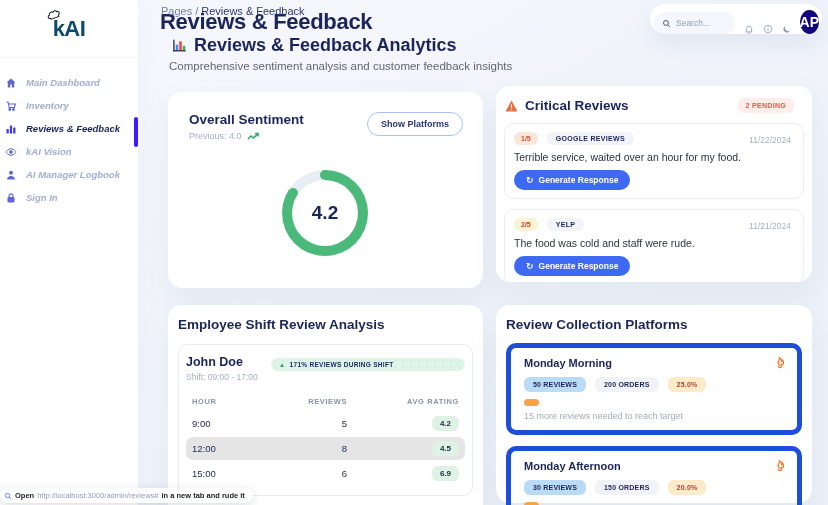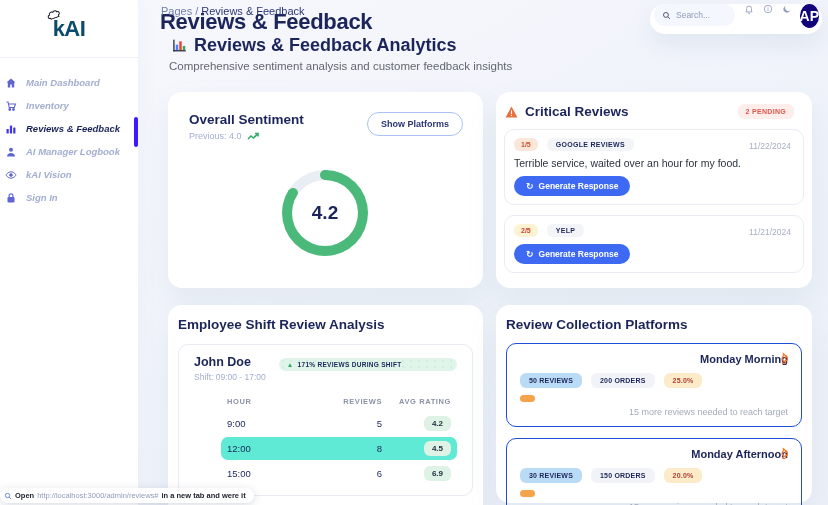--- a/index.html
+++ b/index.html
@@ -20,21 +20,21 @@
   .side-indicator { position:absolute; right:0; top:117px; width:4px; height:30px; border-radius:4px; background:var(--accent,#4318ff); }
 
   
   .breadcrumb { position:absolute; left:161px; top:5px; font-size:11px; color:#707eae; z-index:2; }
   .breadcrumb .sep { margin:0 3px; color:#707eae; }
   .breadcrumb .current { color:#2b3674; }
   .page-title { position:absolute; left:160px; top:9px; font-size:22px; font-weight:700; color:var(--navy,#1b2559); letter-spacing:-.3px; }
   .analytics-heading { position:absolute; left:172px; top:35px; display:flex; align-items:center; gap:7px; font-size:18px; font-weight:700; color:var(--navy,#1b2559); }
   .subtitle { position:absolute; left:169px; top:60px; font-size:11.5px; color:#63676f; }
 
-  .topbar { position:absolute; top:4px; right:6px; width:172px; height:30px; background:#fff; border-radius:16px; display:flex; align-items:flex-start; padding:0 3px 0 4px; box-shadow:0 10px 24px rgba(112,144,176,.14); z-index:5; }
+  .topbar { position:absolute; top:4px; right:6px; width:172px; height:30px; background:#fff; border-radius:16px; display:flex; align-items:flex-end; padding:0 3px 0 4px; box-shadow:0 10px 24px rgba(112,144,176,.14); z-index:5; }
   .search-box { display:flex; align-items:center; gap:5px; width:98px; height:22px; background:#f4f7fe; border-radius:12px; padding:0 8px; }
   .search-box svg { width:9px; height:9px; color:#4a5372; flex:0 0 auto; }
   .search-input { border:none; outline:none; background:transparent; width:100%; font-size:8.5px; color:#2b3674; }
   .search-input::placeholder { color:#8f9bba; }
   .tb-icon { margin-left:9px; display:flex; align-items:center; cursor:pointer; color:#8f9bba; }
   .tb-icon svg { width:10px; height:10px; }
   .avatar { margin-left:8px; width:24px; height:24px; border-radius:50%; background:#11047a; color:#fff; font-size:14px; font-weight:700; display:flex; align-items:center; justify-content:center; cursor:pointer; }
 
   
   .card { position:absolute; background:#fff; border-radius:14px; box-shadow:0 14px 30px rgba(112,144,176,.11); }
@@ -46,58 +46,58 @@
   .prev { margin-top:4px; display:flex; align-items:center; gap:5px; font-size:9px; color:#a3aed0; }
   .show-platforms { background:#fff; border:1px solid #a9c2f3; color:#2b3674; font-size:9px; font-weight:700; padding:6px 13px; border-radius:999px; cursor:pointer; }
   .donut { position:absolute; left:114px; top:78px; width:86px; height:86px; border-radius:50%;
            background:conic-gradient(var(--donut-green,#4bb97a) 0deg 302deg, var(--donut-track,#e9edf4) 302deg 360deg); }
   .donut .cap { position:absolute; width:10px; height:10px; border-radius:50%; background:var(--donut-green,#4bb97a); }
   .cap1 { left:38px; top:0; } .cap2 { left:6px; top:18px; }
   .donut .hole { position:absolute; inset:10px; background:#fff; border-radius:50%; }
   .donut-value { position:absolute; inset:0; display:flex; align-items:center; justify-content:center; font-size:19px; font-weight:700; color:var(--navy,#1b2559); }
 
   
-  .card-critical { left:496px; top:92px; width:316px; height:196px; }
+  .card-critical { left:496px; top:86px; width:316px; height:196px; }
   .cc-head { display:flex; align-items:center; gap:7px; padding:12px 18px 0 9px; }
   .cc-head svg { width:13px; height:12px; }
   .pending-badge { margin-left:auto; background:#fdeeec; color:#e2574c; font-size:7px; font-weight:700; padding:4px 8px; border-radius:6px; letter-spacing:.3px; }
   .review-box { margin:10px 8px 0; border:1px solid #e9ecf3; border-radius:10px; padding:8px 12px 8px 9px; }
   .meta-row { display:flex; align-items:flex-end; gap:9px; }
   .rating-badge { font-size:7px; font-weight:700; padding:3px 7px; border-radius:6px; }
   .r1 { background:#fbe7da; color:#d35230; }
   .r2 { background:#fbf3d2; color:#cf4036; }
   .platform-badge { background:#f3f4f8; color:#1b2559; font-size:7px; font-weight:700; padding:3px 9px; border-radius:6px; letter-spacing:.3px; }
   .review-date { margin-left:auto; font-size:8.5px; color:#a8aec0; }
   .review-text { margin-top:6px; font-size:10.5px; color:#2b3240; }
   .gen-btn { margin-top:7px; display:inline-flex; align-items:center; gap:5px; background:var(--button-blue,#3e6af3); color:#fff; border:none; font-size:8.5px; font-weight:700; padding:5px 12px; border-radius:999px; cursor:pointer; }
   .gen-btn .refresh { font-size:9px; line-height:1; }
 
   
   .card-shift { left:168px; top:305px; width:315px; height:260px; }
   .card-shift h3 { padding:12px 0 0 10px; }
-  .emp-box { margin:12px 10px 0; border:1px solid #e9ecf3; border-radius:10px; padding:10px 15px; }
+  .emp-box { margin:12px 10px 0; border:1px solid #e9ecf3; border-radius:10px; padding:10px 7px; }
   .emp-head { display:flex; align-items:flex-start; }
   .emp-name { font-size:12.5px; font-weight:700; color:var(--navy,#1b2559); }
   .emp-shift { margin-top:3px; font-size:8.5px; color:#a3aed0; }
   .shift-banner { flex:1; margin-left:13px; margin-top:3px; height:13px; background:#e1f4ea; border-radius:7px; display:flex; align-items:center; gap:4px; padding:0 8px; font-size:6.5px; font-weight:700; color:#1b2559; letter-spacing:.3px;
      background-image:radial-gradient(rgba(59,178,115,.28) .7px, transparent .9px); background-size:8px 6px; }
   .shift-banner .tri { color:#2fac66; font-size:6.5px; }
   .shift-table { margin-top:11px; }
-  .thead, .trow { display:grid; grid-template-columns:70px 85px 1fr; align-items:center; padding:4px 6px;margin-left:27px; }
+  .thead, .trow { display:grid; grid-template-columns:70px 85px 1fr; align-items:center; padding:4px 6px; }
   .thead { font-size:7.5px; font-weight:700; color:#8a93a6; letter-spacing:.6px; }
   .thead .c2, .trow .c2 { text-align:right; }
   .thead .c3 { text-align:right; }
   .trow { font-size:9.5px; color:#1b2559; border-radius:7px; margin-top:2px; }
-  .trow.alt { background:#5eead4; }
+  .trow.alt { background:#e5e5e5; }
   .rating-pill { justify-self:end; background:#def2e6; color:#1d2b3a; font-size:8px; font-weight:700; padding:3px 8px; border-radius:6px; }
 
   
   .card-challenge { left:496px; top:305px; width:316px; height:198px; }
   .card-challenge h3 { padding:12px 0 0 10px; }
-  .chal-box { margin:11px 10px 0; border:1px solid #1d4ed8; border-radius:10px; padding:9px 13px 9px 13px; position:relative;text-align:right; }
+  .chal-box { margin:11px 10px 0; border:5px solid #1d4ed8; border-radius:10px; padding:9px 13px 9px 13px; position:relative; }
   .chal-name { font-size:11px; font-weight:700; color:var(--navy,#1b2559); }
   .flame { position:absolute; right:11px; top:8px; color:var(--flame-orange,#f4772e); }
   .flame svg { width:13px; height:15px; }
   .chal-badges { display:flex; gap:9px; margin-top:8px; }
   .chal-badge { font-size:7px; font-weight:700; padding:4px 9px; border-radius:6px; letter-spacing:.2px; }
   .b-reviews { background:#badbf6; color:#1b2559; }
   .b-orders { background:#f2f3f8; color:#1b2559; }
   .b-rate { background:#fcebc9; color:#b23b33; }
   .progress-track { margin-top:7px; height:7px; }
   .progress-fill { width:15px; height:7px; background:var(--progress-orange,#f6a44c); border-radius:999px; }
@@ -137,32 +137,32 @@
     </div>
     <div class="nav-item active">
       <svg viewBox="0 0 24 24" fill="currentColor">
           <rect x="3" y="12" width="4.5" height="9" rx="1"></rect>
           <rect x="9.7" y="5" width="4.5" height="16" rx="1"></rect>
           <rect x="16.4" y="9" width="4.5" height="12" rx="1"></rect>
         </svg>
       <span class="nav-label">Reviews &amp; Feedback</span>
     </div>
     <div class="nav-item">
+      <svg viewBox="0 0 24 24" fill="none" stroke="currentColor" stroke-width="2">
+          <path d="M2 12s3.8-6.5 10-6.5S22 12 22 12s-3.8 6.5-10 6.5S2 12 2 12z"></path>
+          <circle cx="12" cy="12" r="2.6" fill="currentColor"></circle>
+        </svg>
+      <span class="nav-label">kAI Vision</span>
+    </div>
+    <div class="nav-item">
       <svg viewBox="0 0 24 24" fill="currentColor">
           <circle cx="12" cy="7.5" r="4"></circle>
           <path d="M4 21c0-4.4 3.6-7 8-7s8 2.6 8 7z"></path>
         </svg>
       <span class="nav-label">AI Manager Logbook</span>
-    </div>
-    <div class="nav-item">
-      <svg viewBox="0 0 24 24" fill="none" stroke="currentColor" stroke-width="2">
-          <path d="M2 12s3.8-6.5 10-6.5S22 12 22 12s-3.8 6.5-10 6.5S2 12 2 12z"></path>
-          <circle cx="12" cy="12" r="2.6" fill="currentColor"></circle>
-        </svg>
-      <span class="nav-label">kAI Vision</span>
     </div>
     <div class="nav-item">
       <svg viewBox="0 0 24 24" fill="currentColor">
           <path d="M7 10V7.5a5 5 0 0110 0V10h-2.4V7.5a2.6 2.6 0 00-5.2 0V10z"></path>
           <rect x="5" y="10" width="14" height="11" rx="2.5"></rect>
         </svg>
       <span class="nav-label">Sign In</span>
     </div>
   </nav>
   <div class="side-indicator"></div>
@@ -258,20 +258,21 @@
       <span>Generate Response</span>
     </button>
   </div>
 
   <div class="review-box">
     <div class="meta-row">
       <span class="rating-badge r2">2/5</span>
       <span class="platform-badge">YELP</span>
       <span class="review-date">11/21/2024</span>
     </div>
+    <p class="review-text">The food was cold and staff were rude.</p>
     <button class="gen-btn">
       <span class="refresh">↻</span>
       <span>Generate Response</span>
     </button>
   </div>
 </section>
 
 <section class="card card-shift">
   <h3>Employee Shift Review Analysis</h3>
 
@@ -356,14 +357,14 @@
 
 <div class="toast">
   <span class="toast-ic">
     <svg viewBox="0 0 24 24" fill="none" stroke="currentColor" stroke-width="2.6">
         <circle cx="10.5" cy="10.5" r="6.5"></circle>
         <path d="M15.5 15.5L21 21"></path>
       </svg>
   </span>
   <span class="bold">Open</span>
   <span class="url">http://localhost:3000/admin/reviews#</span>
-  <span class="bold">in a new tab and were it</span>
+  <span class="bold">in a new tab and rude it</span>
 </div>
 
 </body></html>

